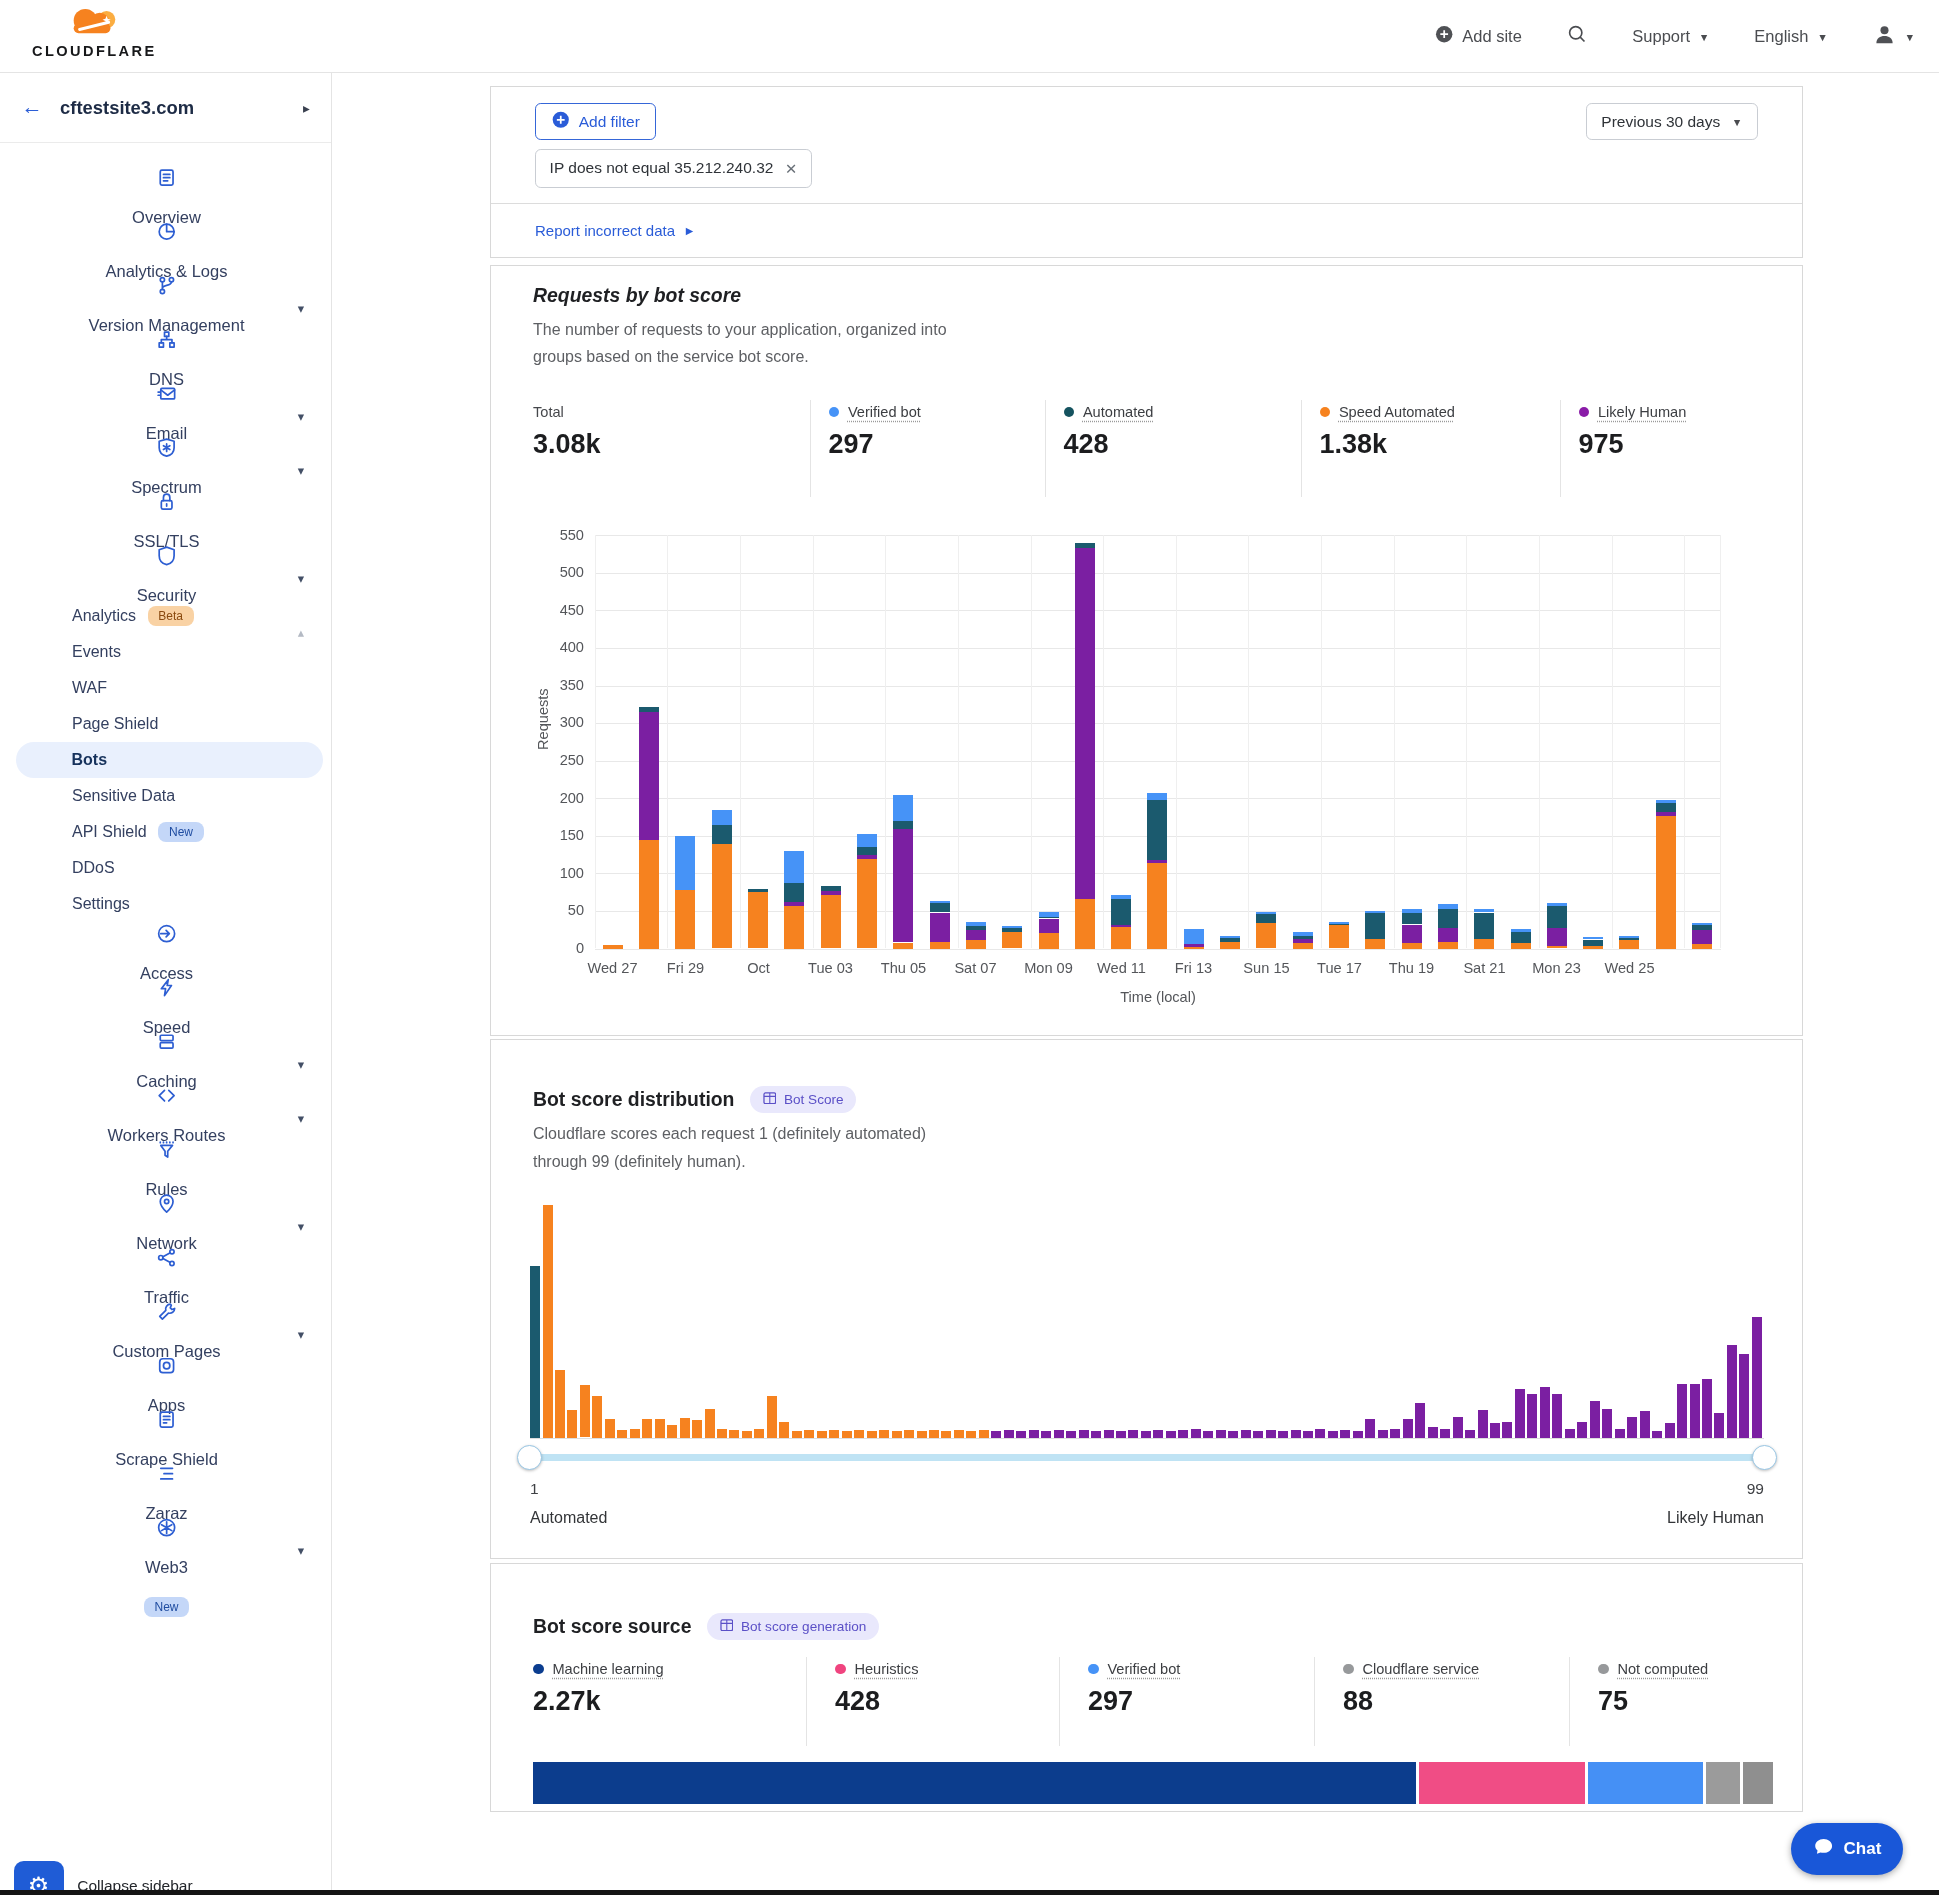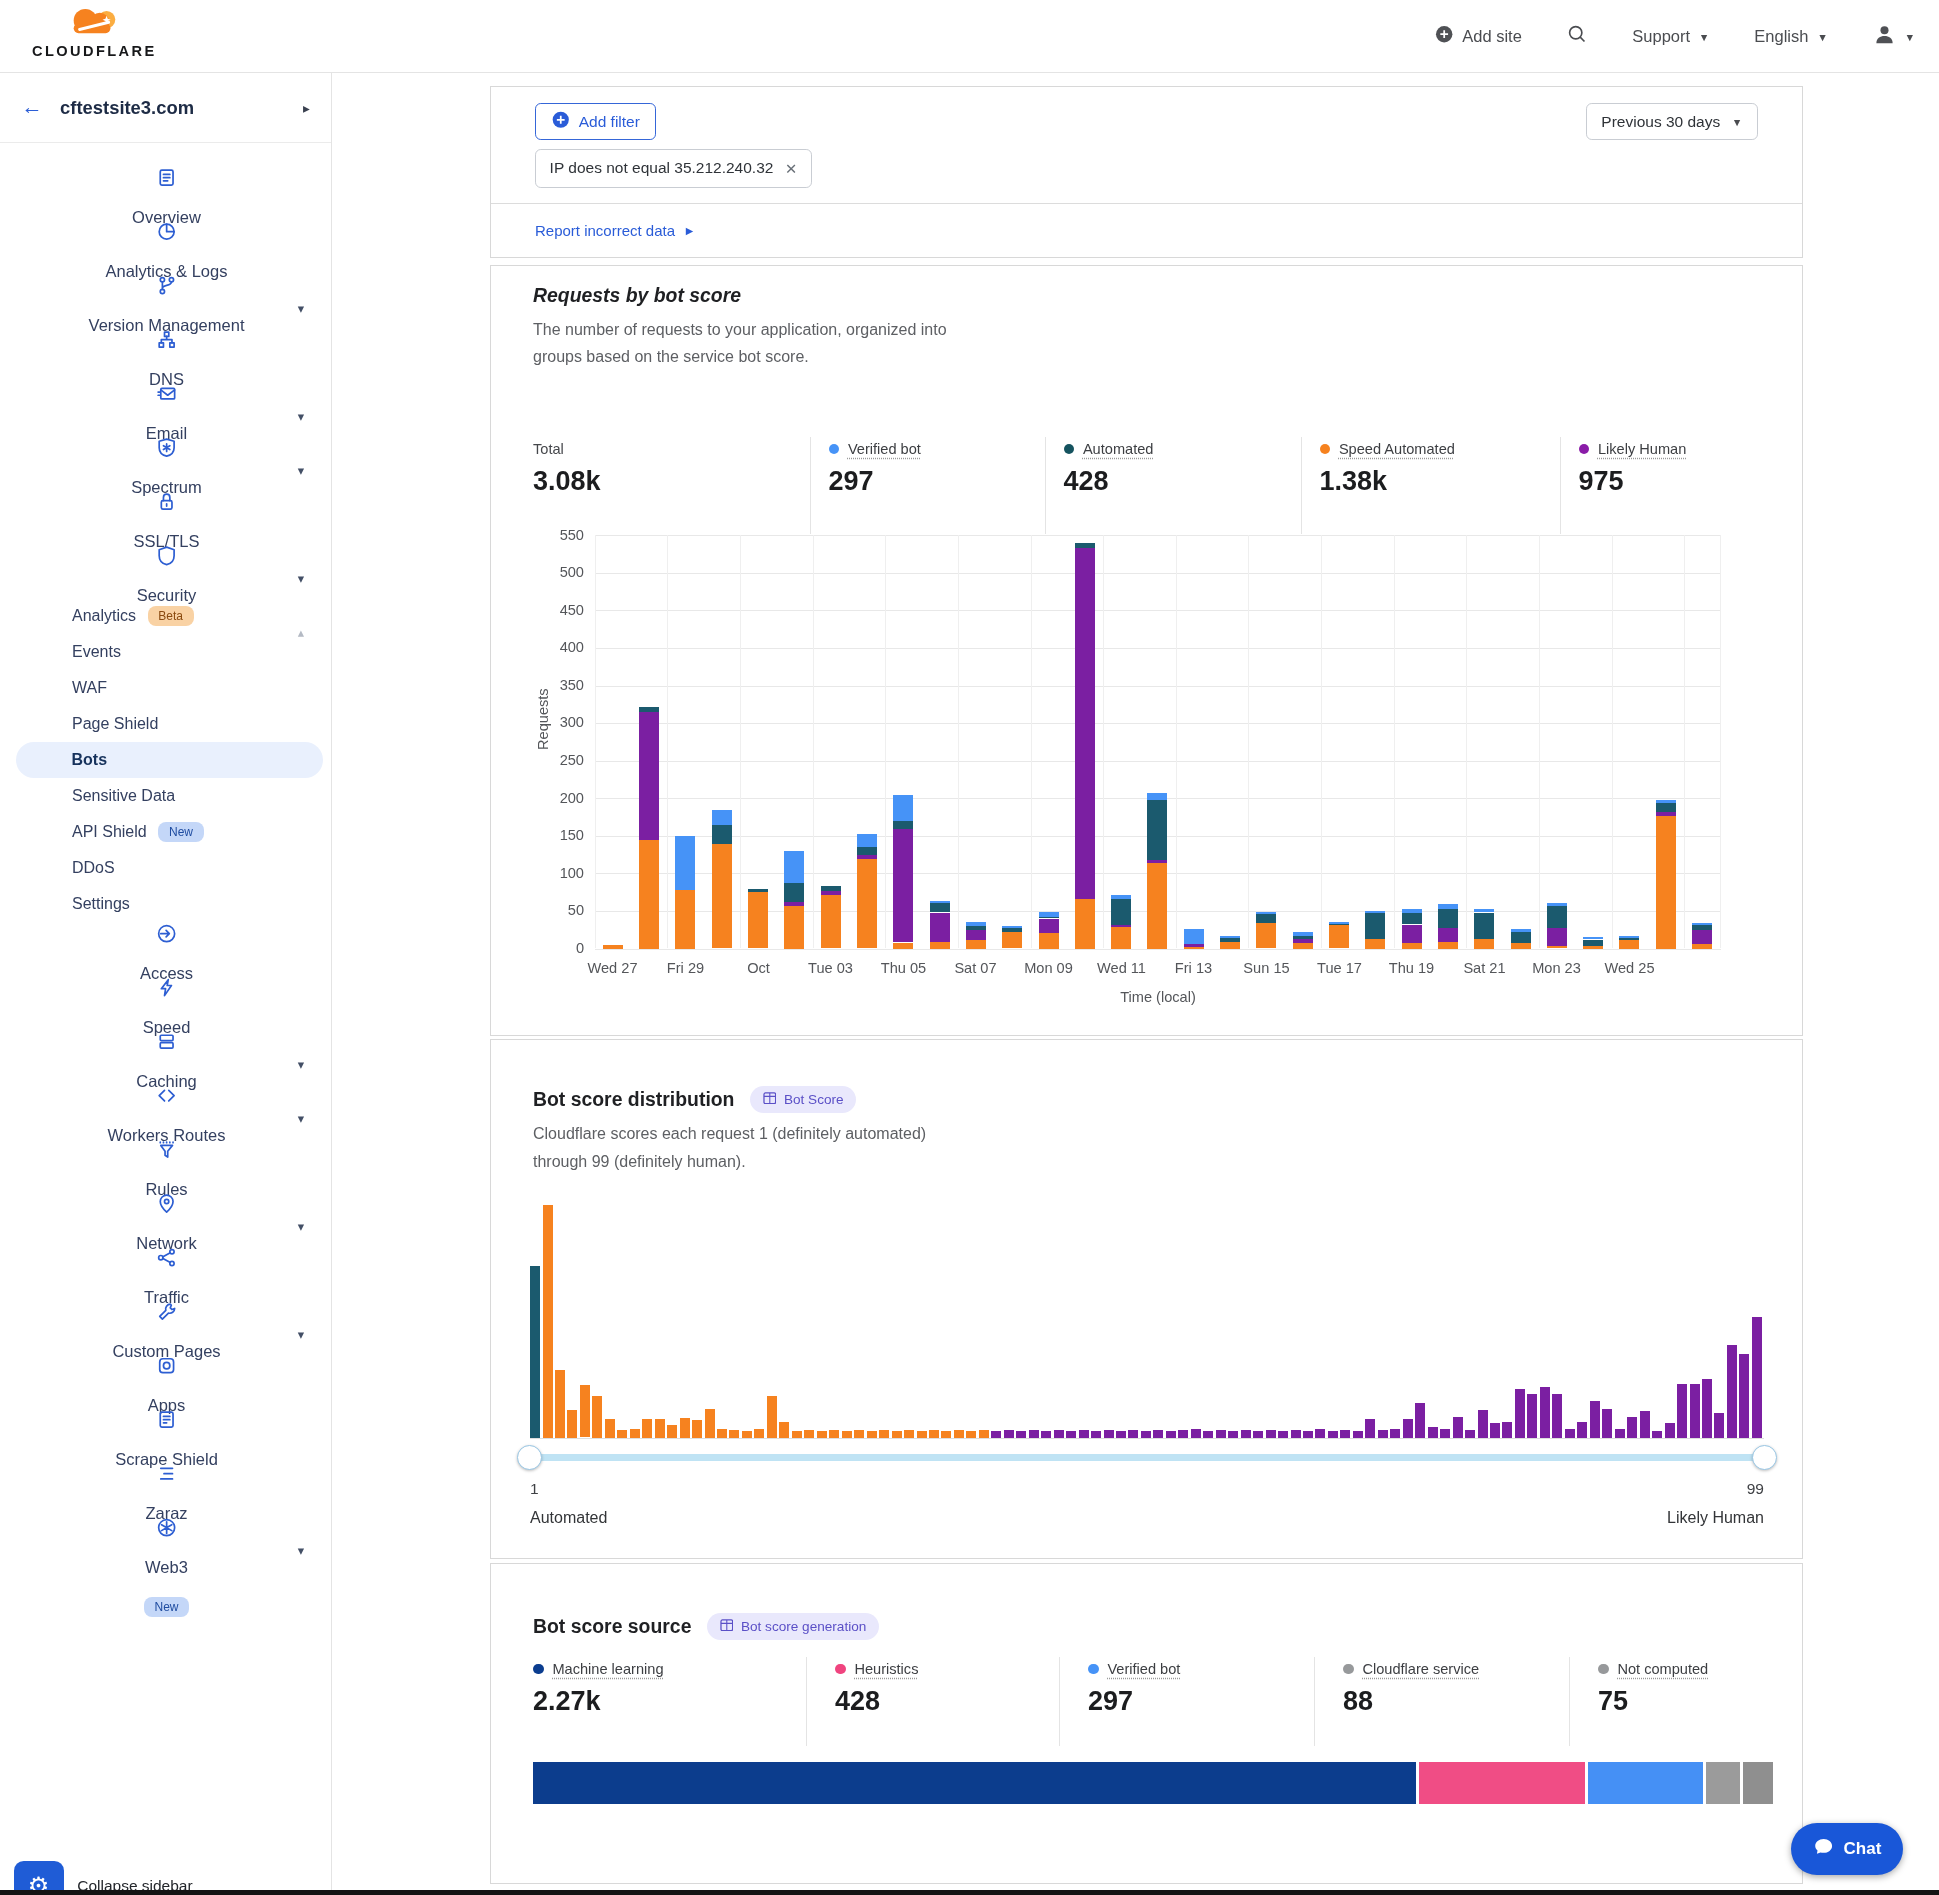--- a/index.html
+++ b/index.html
@@ -55,21 +55,21 @@
   .chip { position:absolute; left:44px; top:62px; display:inline-flex; align-items:center; gap:11.6px;
     height:39px; padding:0 13.6px; border:1px solid #c9cdd3; border-radius:5.8px; font-size:15.5px; color:#2f3338;
     background:#fff; }
   .chip-x { color:#697078; font-size:14.6px; cursor:pointer; }
   .cardA-report { border-top:1px solid #dcdcdc; height:54px; display:flex; align-items:center; padding:0 44px; }
   .report-link { color:#2a5cd8; font-size:15px; display:flex; align-items:center; gap:10.7px; cursor:pointer; }
   .report-arrow { font-size:9.7px; }
 
   .card1 { top:192px; height:771px; }
   .card2 { top:966px; height:520px; }
-  .card3 { top:1490px; height:321px; }
+  .card3 { top:1490px; height:249px; }
   .card-title { position:absolute; left:42px; font-size:19.4px; font-weight:bold; color:#1f2023; }
   .card-desc { position:absolute; left:42px; font-size:16px; color:#5d5f63; }
 
   .stats-row { position:absolute; left:42px; right:42px; display:flex; }
   .stat-col { padding-top:3.9px; }
   .stat-col.bordered { border-left:1px solid #e4e4e4; padding-left:17.5px; }
   .stat-label-row { display:flex; align-items:center; gap:8.7px; }
   .stat-dot { width:10.7px; height:10.7px; border-radius:50%; }
   .stat-label { font-size:14.6px; color:#3c3e42; text-decoration:underline dotted #9a9a9a; text-underline-offset:3.9px; }
   .stat-label.nodot { text-decoration:none; color:#45474b; }
@@ -419,21 +419,21 @@
         <span>Report incorrect data</span>
         <span class="report-arrow">▶</span>
       </span>
     </div>
   </div>
 
   <div class="card card1">
     <div class="card-title" style="top:17.5px;font-style:italic;">Requests by bot score</div>
     <div class="card-desc" style="top:55px;">The number of requests to your application, organized into</div>
     <div class="card-desc" style="top:82px;">groups based on the service bot score.</div>
-    <div class="stats-row" style="top:134px; height:97px;margin-top:37px;" id="req-stats">
+    <div class="stats-row" style="top:134px; height:97px;" id="req-stats">
         <div class="stat-col" style="flex: 0 0 277px;">
           <div class="stat-label-row">
             <span class="stat-label nodot">Total</span>
           </div>
           <div class="stat-value">3.08k</div>
         </div>
         <div class="stat-col bordered" style="flex: 0 0 235px; padding-left: 17.5px;">
           <div class="stat-label-row">
             <span class="stat-dot" style="background: rgb(70, 147, 247);"></span>
             <span class="stat-label">Verified bot</span>

